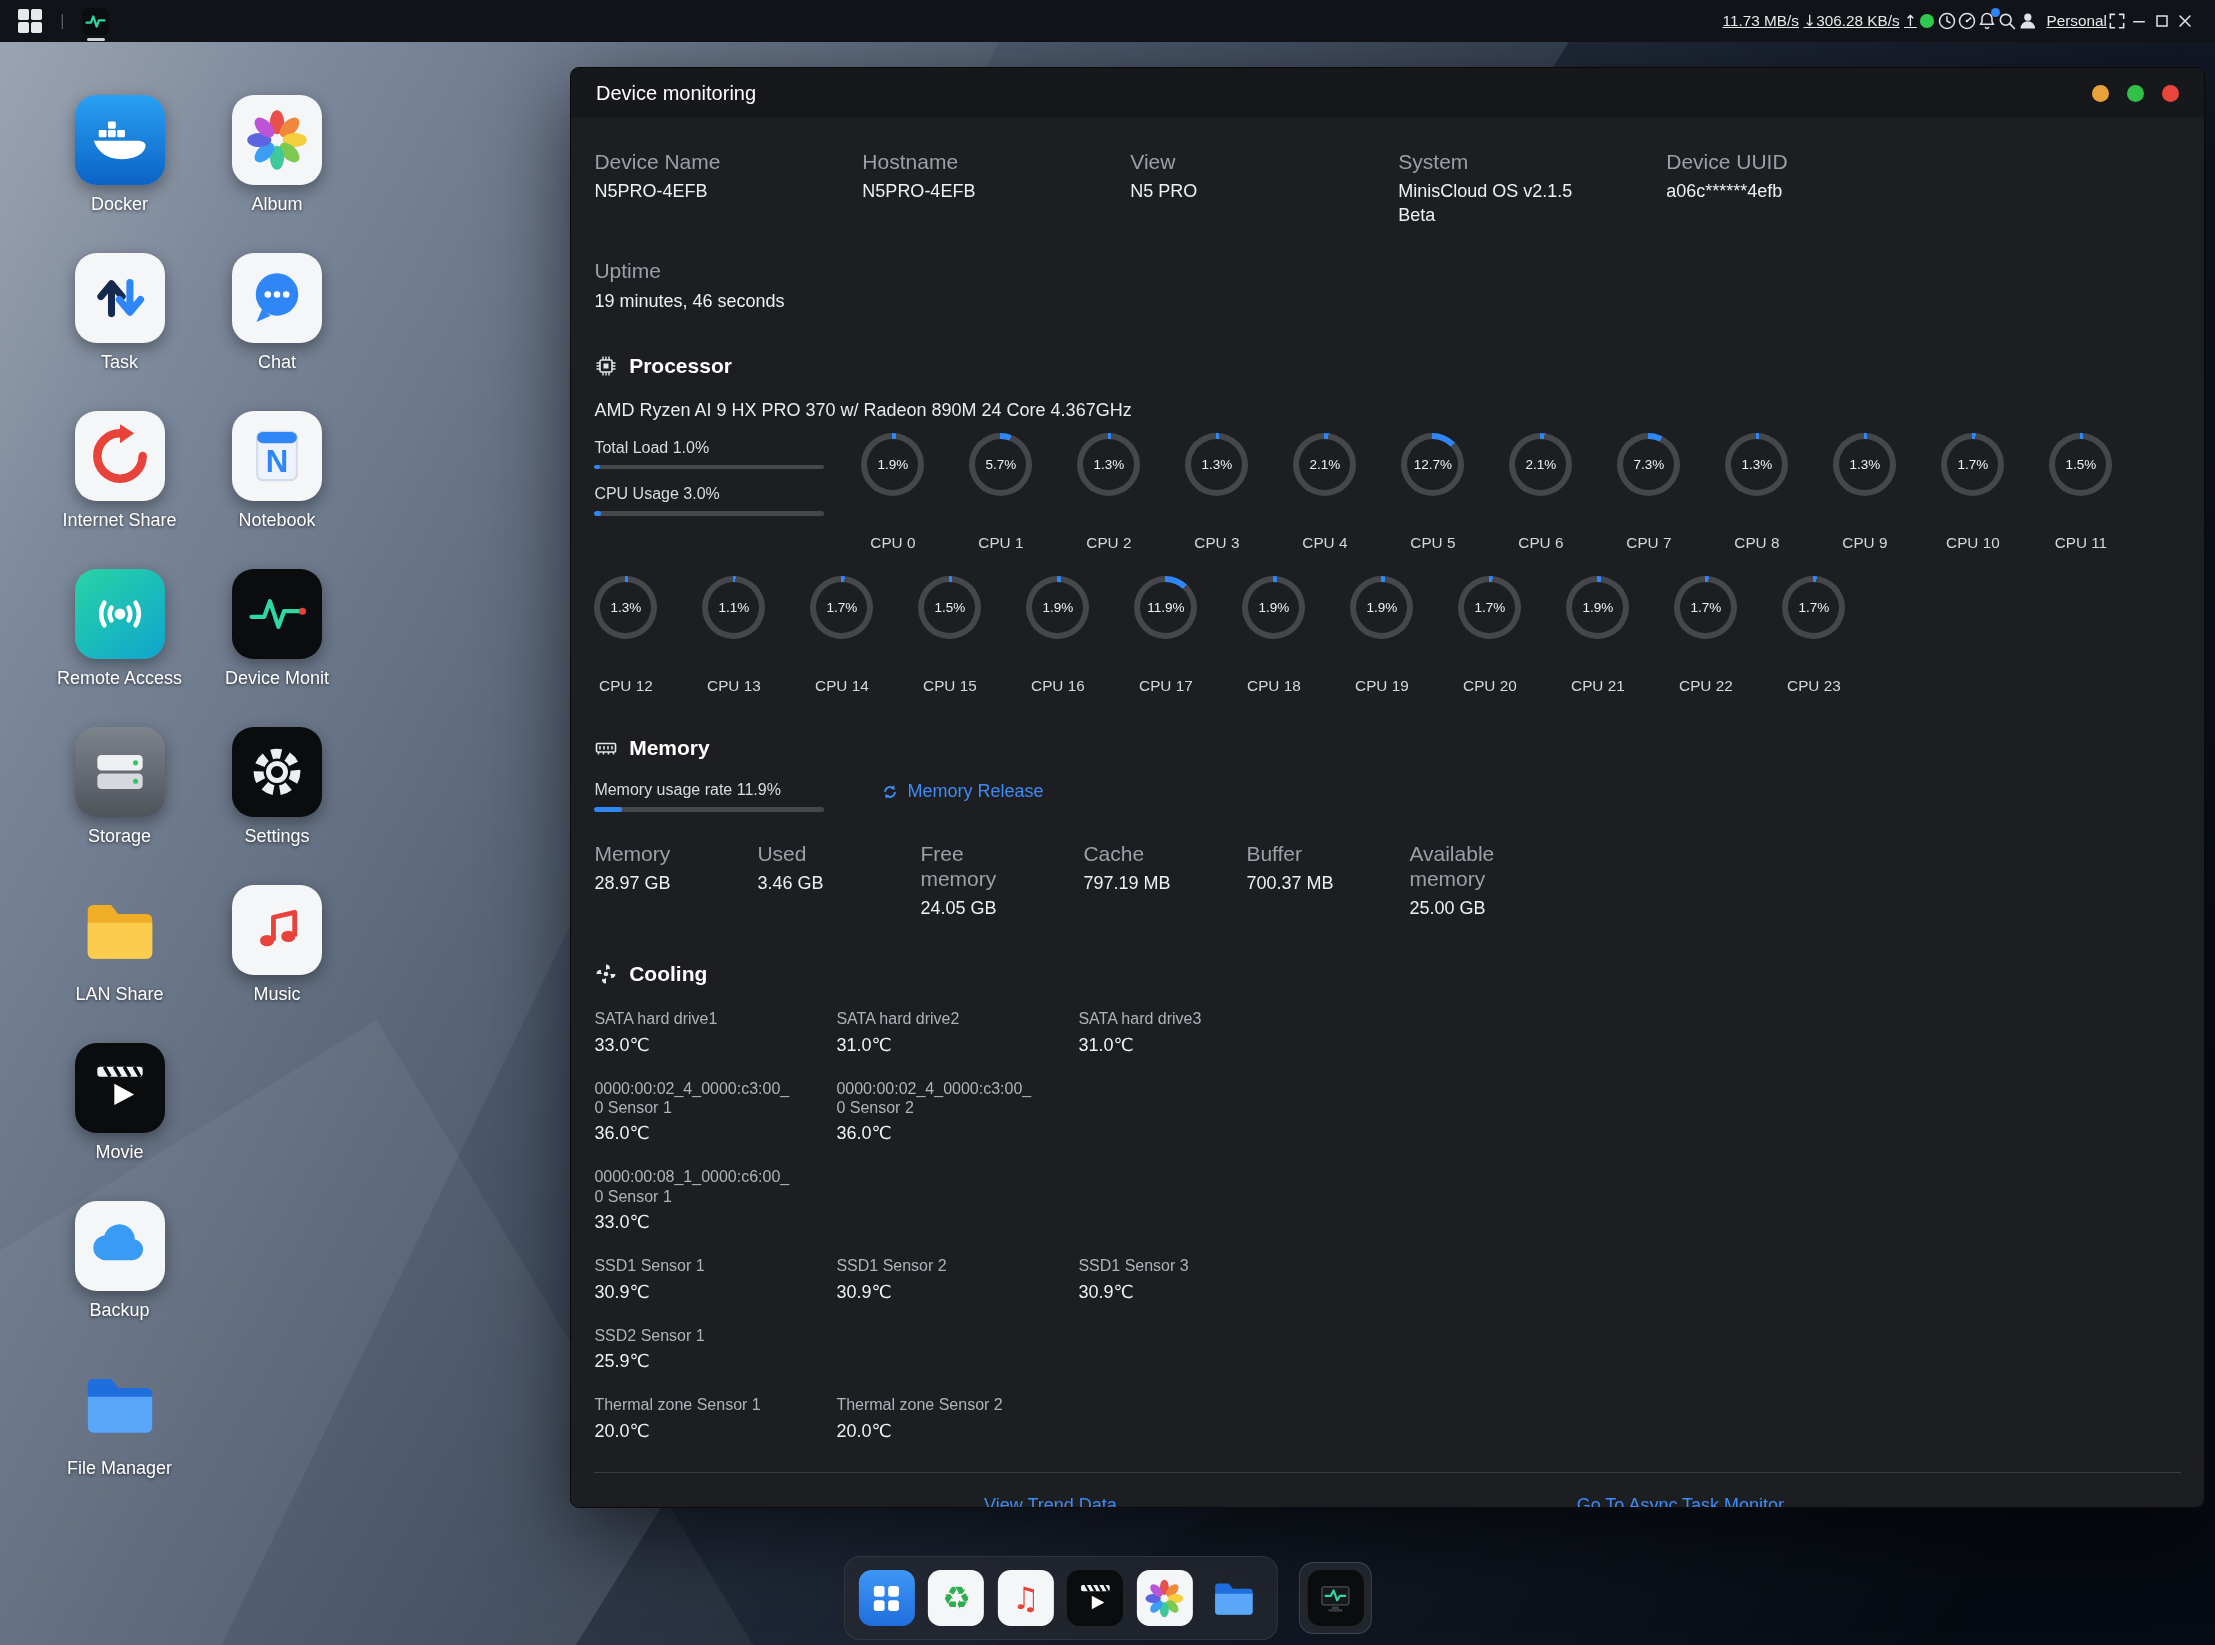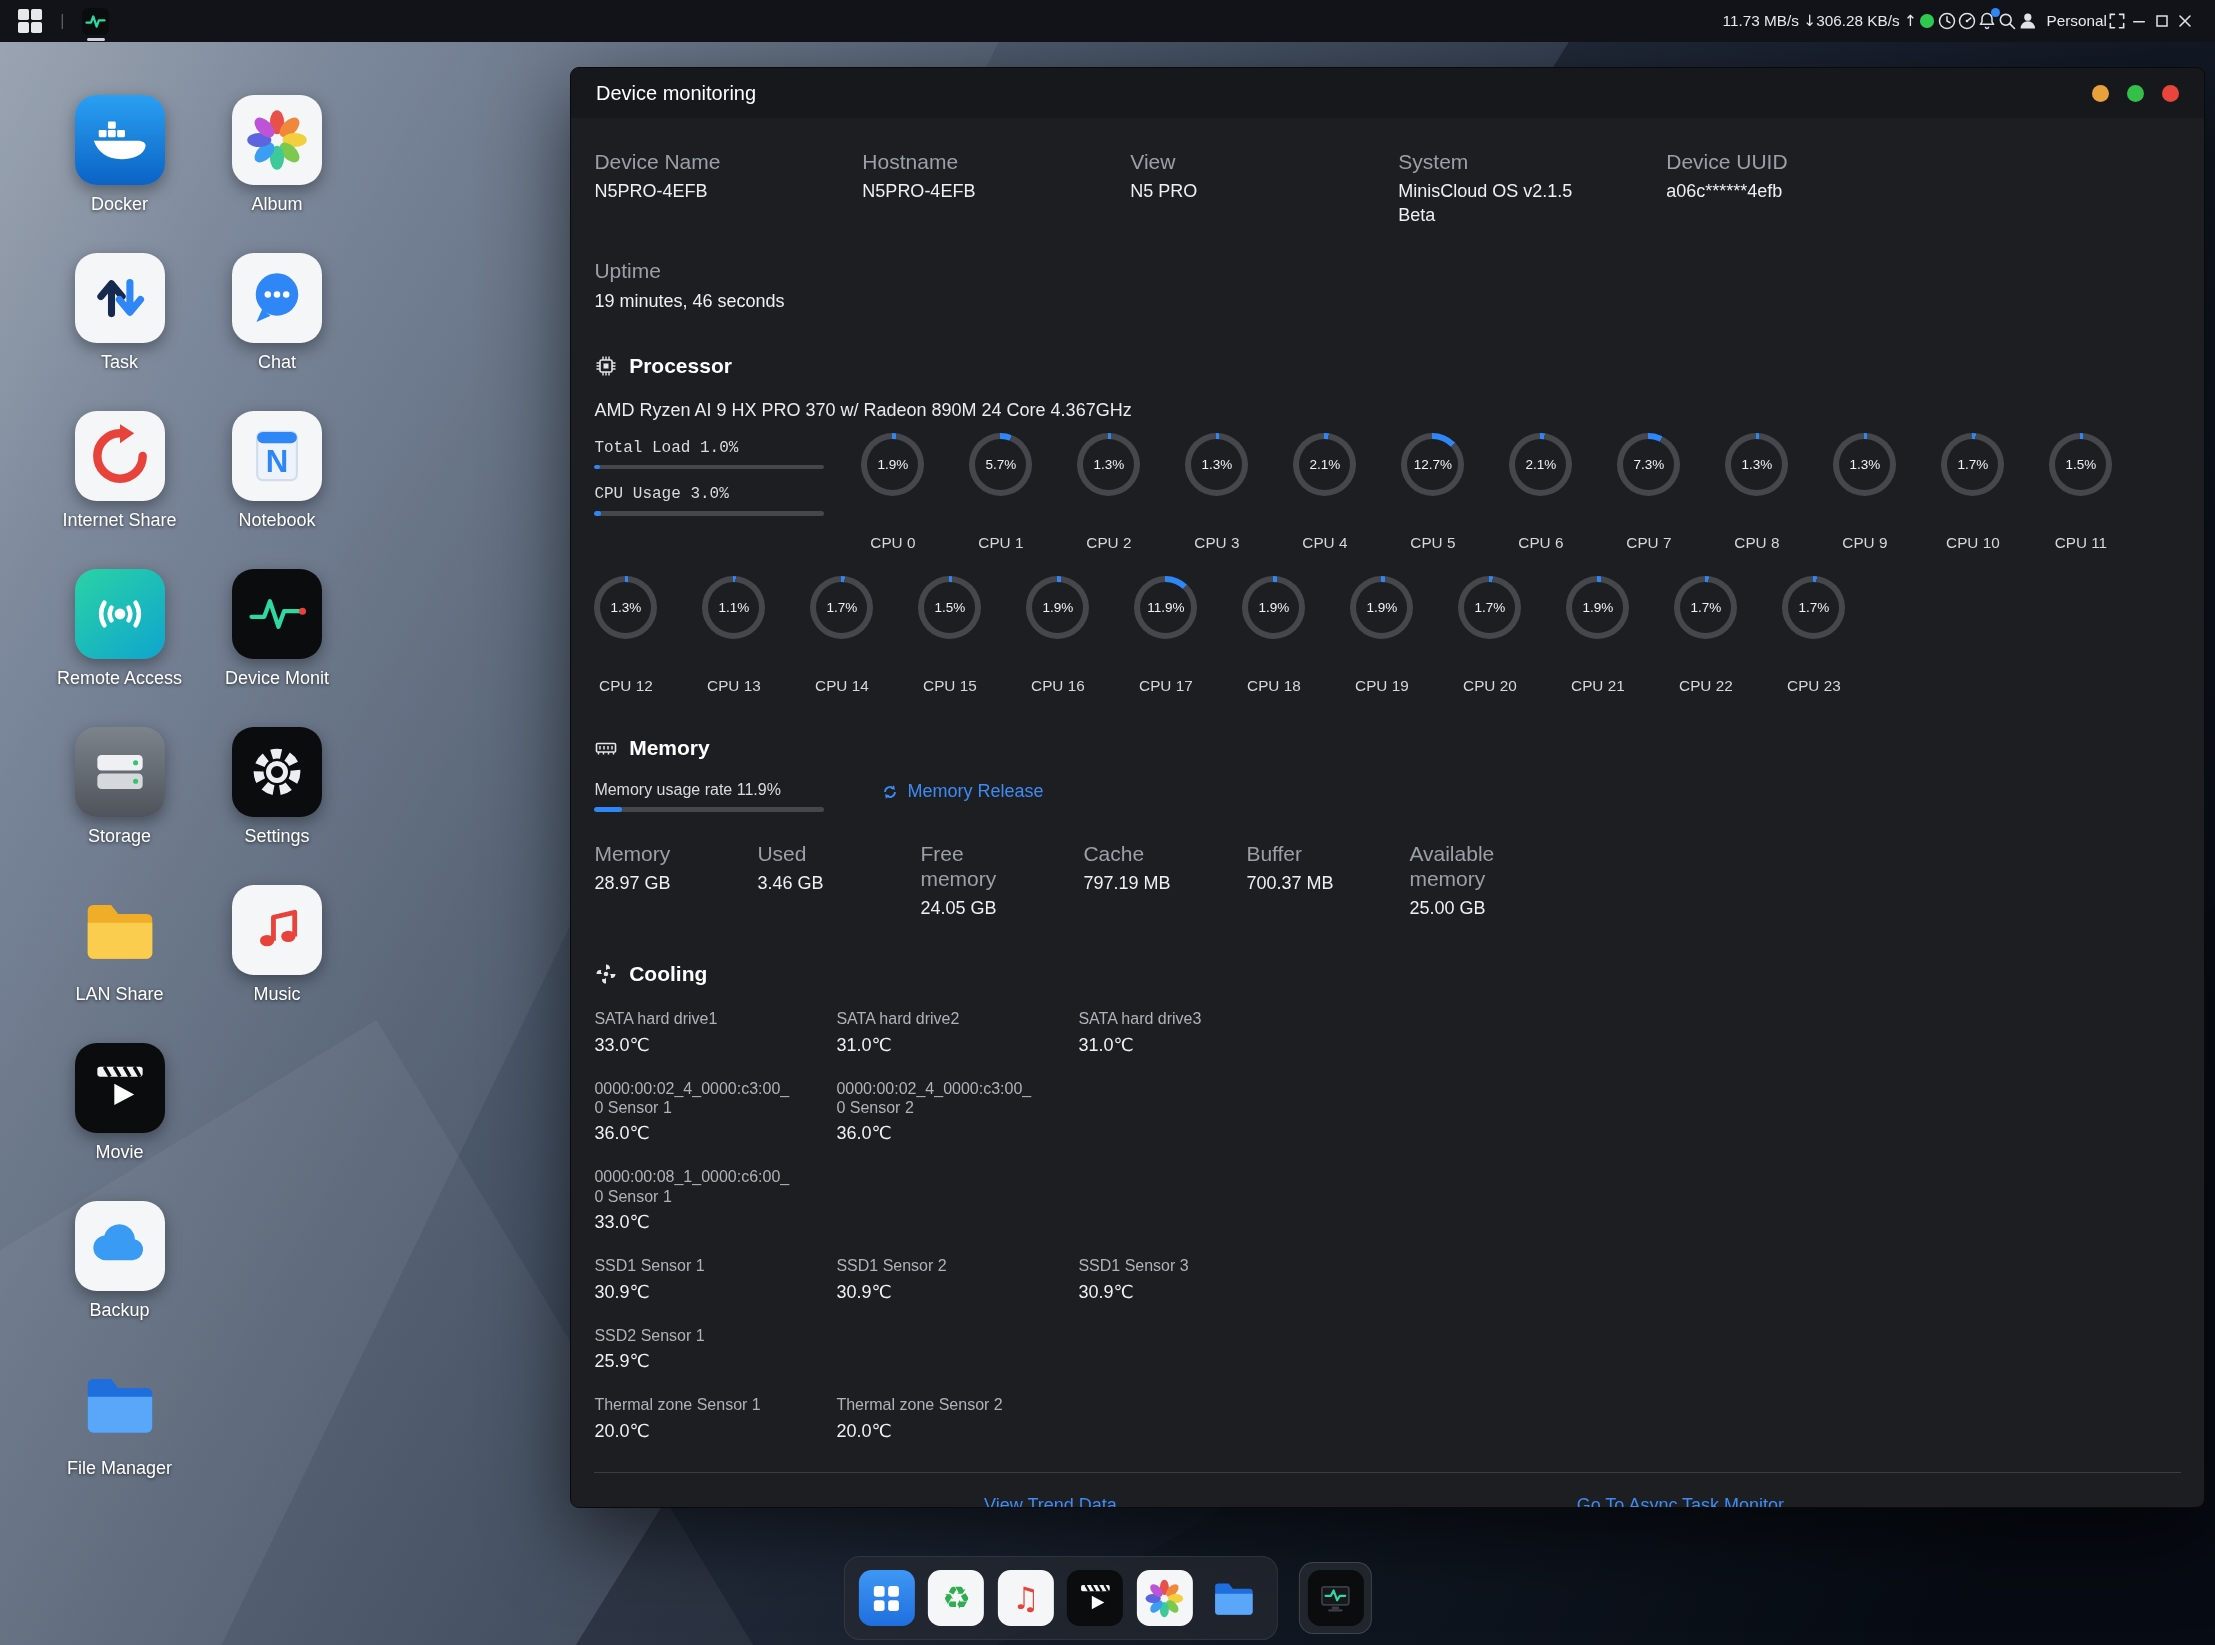--- a/index.html
+++ b/index.html
@@ -21,21 +21,21 @@
   .f5{clip-path:polygon(0 76%,17% 62%,34% 100%,0 100%);background:rgba(255,255,255,.05);}
 
   
   .taskbar{position:absolute;top:0;left:0;right:0;height:42px;background:#121318;display:flex;align-items:center;
     padding:0 18px;gap:18px;color:#e6e8ec;font-size:15.3px;z-index:60;}
   .tb-start{display:grid;grid-template-columns:10.8px 10.8px;grid-gap:2.7px;cursor:pointer;}
   .tb-start span{width:10.8px;height:10.8px;background:#e6e8ec;border-radius:1.8px;display:block;}
   .tb-sep{color:#5a5e66;font-size:16px;}
   .tb-app{width:27px;height:27px;border-radius:6.3px;background:#0b0c0e;position:relative;display:flex;align-items:center;justify-content:center;cursor:pointer;}
   .tb-app::after{content:"";position:absolute;bottom:-6.3px;left:4.5px;right:4.5px;height:2.7px;border-radius:1.8px;background:#cfd3d9;}
-  .tb-right{margin-left:auto;display:flex;align-items:center;}
+  .tb-right{margin-left:auto;display:flex;align-items:center;text-decoration:underline;}
   .tb-net{display:flex;align-items:center;gap:4.5px;white-space:nowrap;}
   .tb-ic{width:20px;height:20px;display:flex;align-items:center;justify-content:center;cursor:pointer;position:relative;}
   .dot-green{width:13.5px;height:13.5px;border-radius:50%;background:#2fc94f;}
   .badge{position:absolute;top:-2.7px;right:-3.6px;width:9px;height:9px;border-radius:50%;background:var(--accent);}
   .tb-user{display:flex;align-items:center;gap:8px;cursor:pointer;}
   .winctl{width:23.4px;height:23.4px;display:flex;align-items:center;justify-content:center;cursor:pointer;}
 
   
   .desktop{position:absolute;top:95px;left:52px;display:flex;gap:22.5px;z-index:5;}
   .dcol{display:flex;flex-direction:column;}
@@ -65,21 +65,21 @@
   .lbl{font-size:21px;color:var(--label);line-height:1.2;}
   .val{font-size:18px;color:var(--value);margin-top:6.3px;line-height:1.3;max-width:189px;}
   .uptime{margin-top:31px;}
 
   .sec{display:flex;align-items:center;gap:10.8px;margin-top:41px;}
   .sec svg{width:24px;height:24px;flex:none;}
   .stitle{font-size:21px;color:#ffffff;font-weight:600;}
 
   .cpu-model{margin-top:21.6px;font-size:18px;color:#e9ebee;}
   .proc{position:relative;margin-top:12.6px;}
-  .loadblock{position:absolute;left:0;top:5.4px;width:267px;font-family:Liberation Mono, monospace;}
+  .loadblock{position:absolute;left:0;top:5.4px;width:267px;}
   .loadlbl{font-size:16px;color:#d9dce0;}
   .bar{width:230px;height:4.5px;background:var(--track);border-radius:2.7px;margin-top:8px;overflow:hidden;}
   .fill{height:100%;background:var(--accent);border-radius:2.7px;}
   .mt18{margin-top:16px;}
   .gaugerow{display:flex;gap:45px;}
   .gaugerow.r1{margin-left:267px;}
   .gaugerow.r2{margin-top:23.4px;}
   .gauge{width:63px;display:flex;flex-direction:column;align-items:center;flex:none;gap:30px;}
   .ring{width:63px;height:63px;border-radius:50%;display:flex;align-items:center;justify-content:center;background:conic-gradient(var(--accent) 5deg,var(--track) 0);}
   .hole{width:51px;height:51px;border-radius:50%;background:var(--winbg);display:flex;align-items:center;justify-content:center;font-size:13.5px;color:#f0f2f4;}

